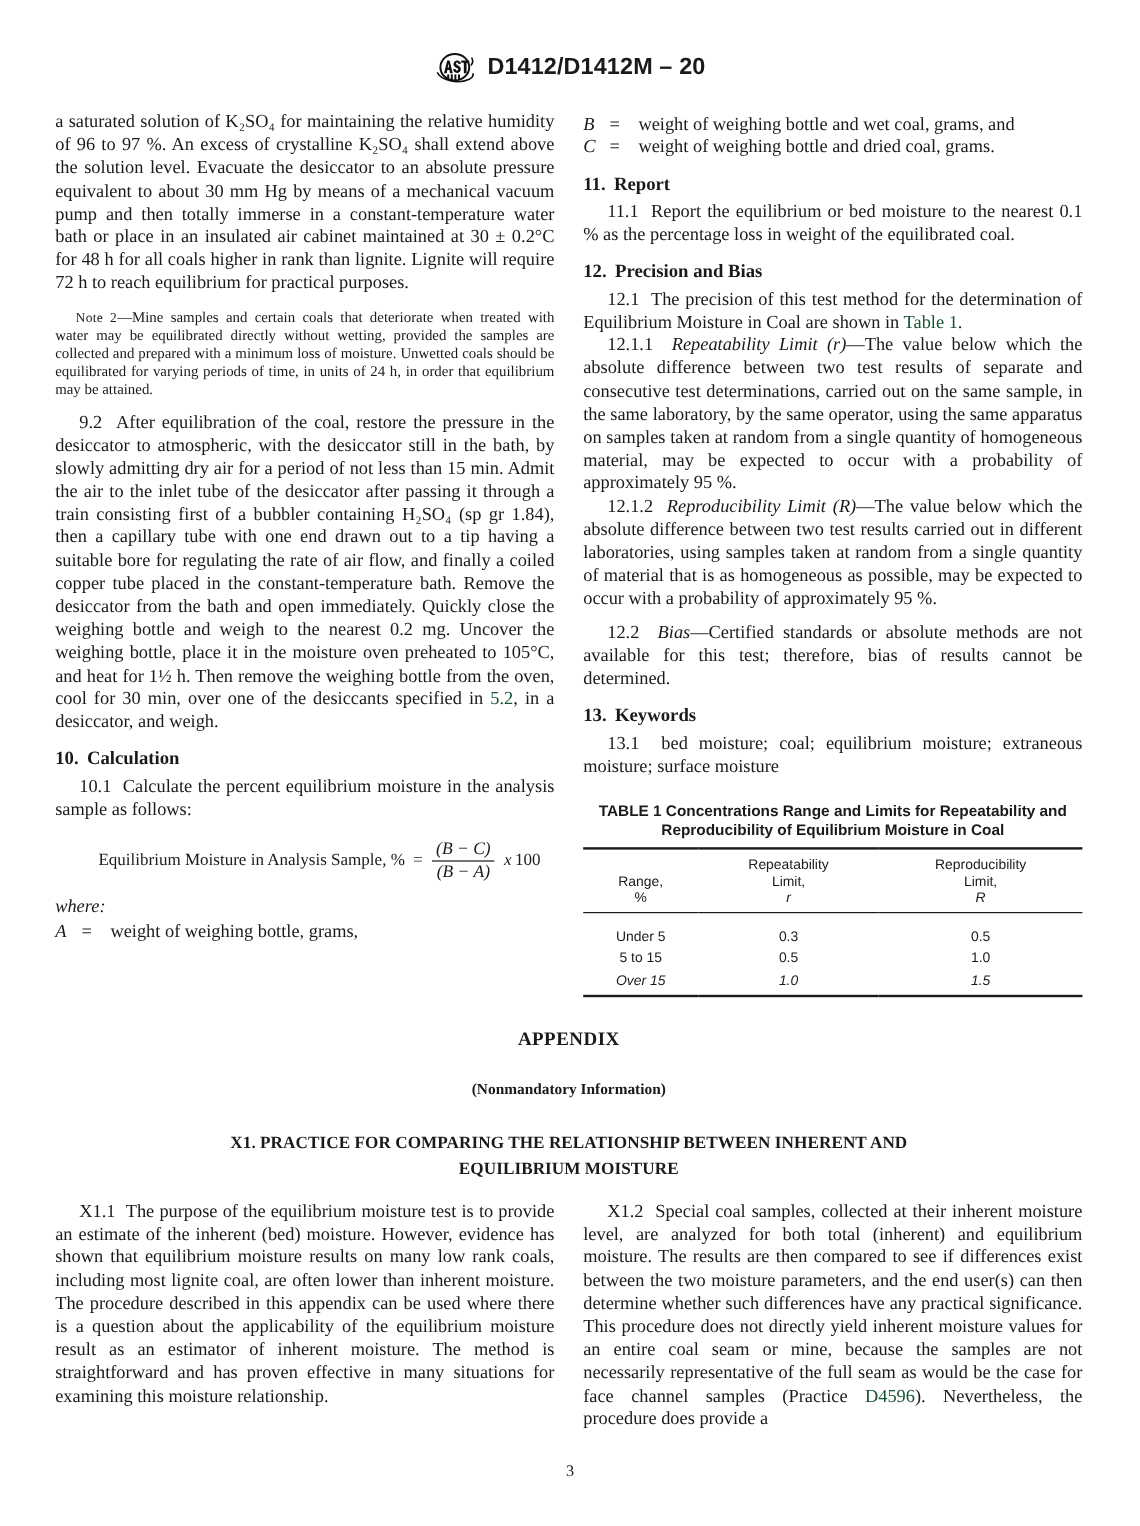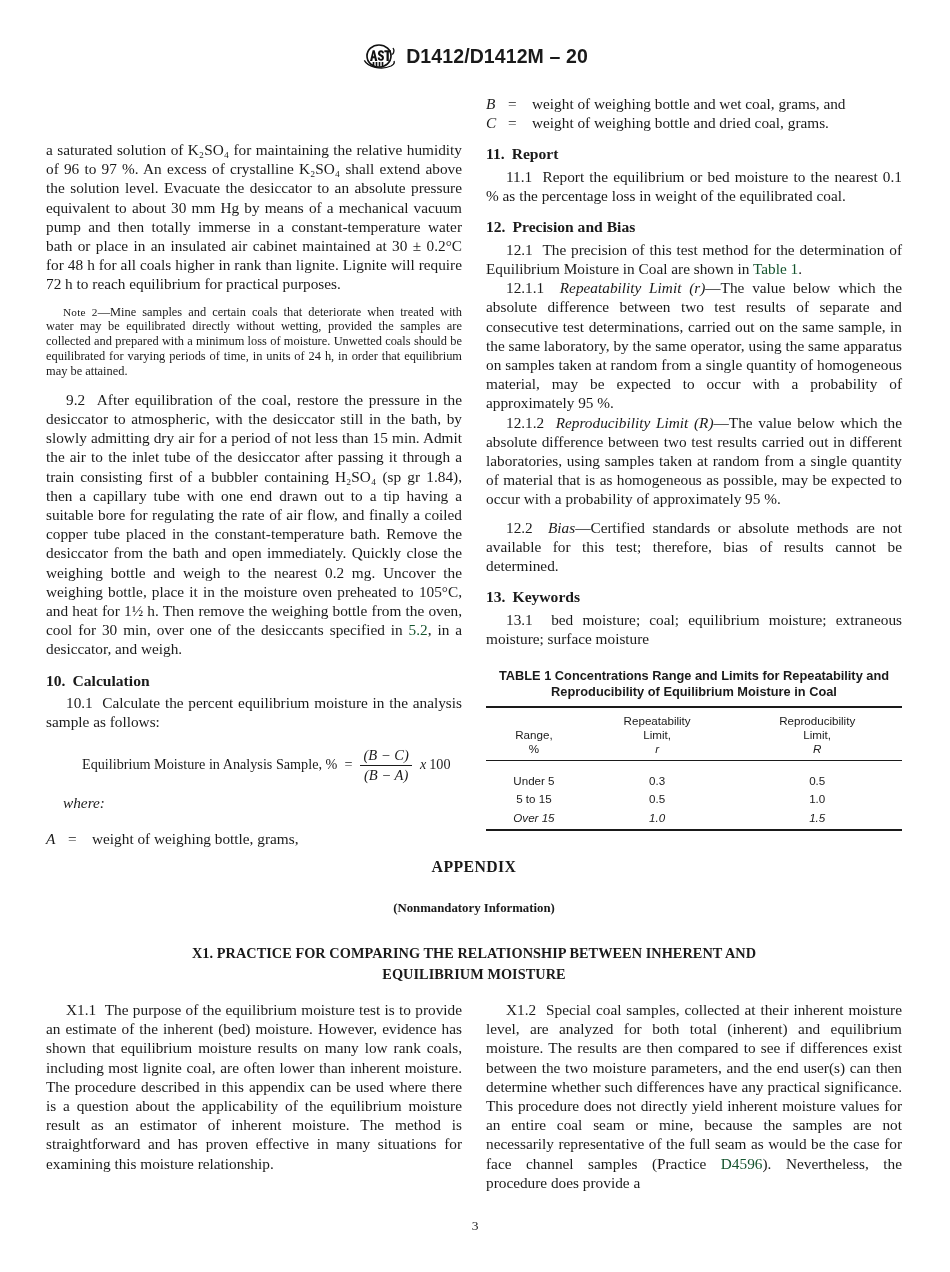--- a/index.html
+++ b/index.html
@@ -65,23 +65,23 @@
     position: absolute;
     width: 416px;
     top: 1000px;
     font-size: 15.3px;
     line-height: 1.255;
     text-align: justify;
   }
   .cb-left  { left: 46px; }
   .cb-right { left: 486px; }
 
-  p { margin: 17px; }
+  p { margin: 0; }
   .para { text-indent: 20px; margin: 0; }
-  .para-flush { text-indent: 0; margin-top: 48px; }
+  .para-flush { text-indent: 0; }
 
   h3.section {
     font-family: "Liberation Serif", "DejaVu Serif", serif;
     font-weight: bold;
     font-size: 15.6px;
     margin: 12px 0 3px 0;
     text-align: left;
     text-indent: 0;
   }
   h3.section .num { margin-right: 7px; }

